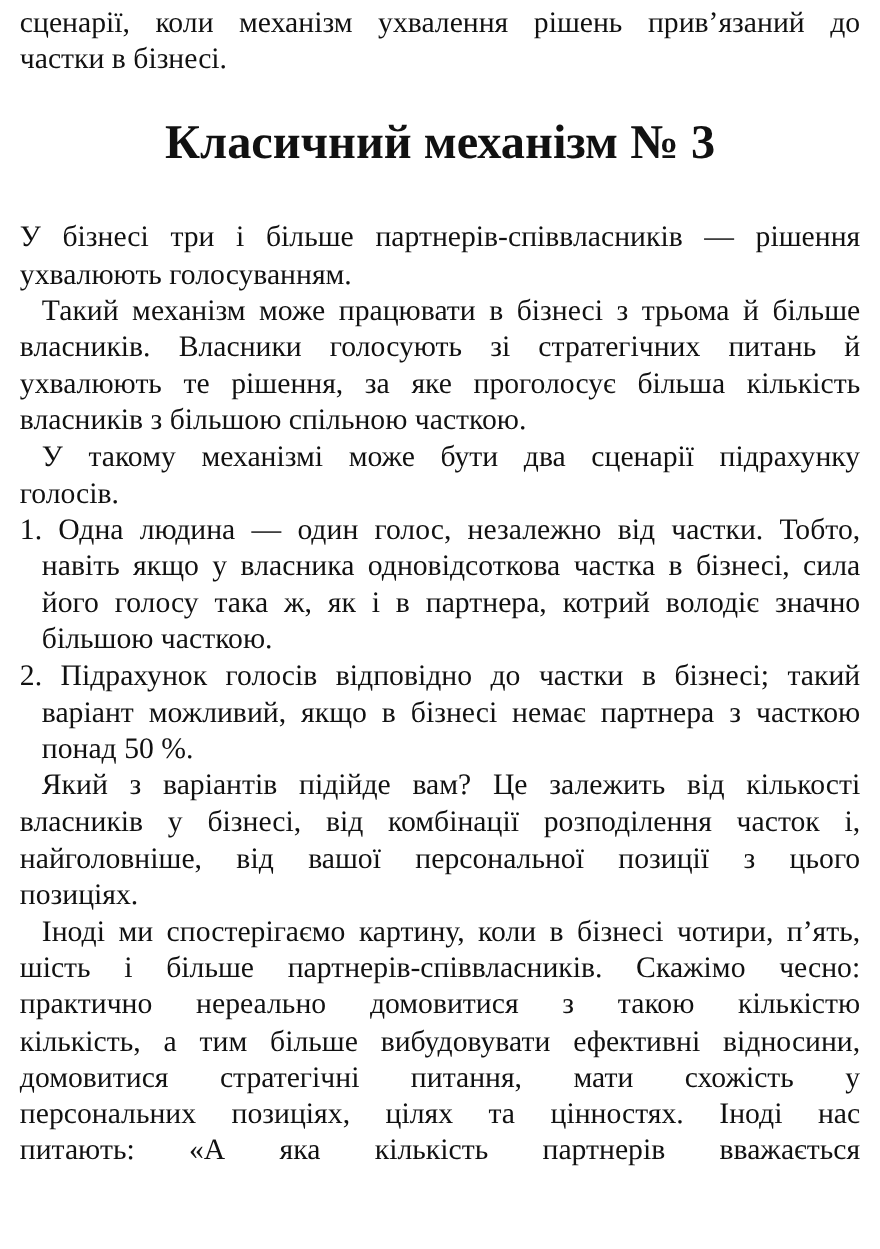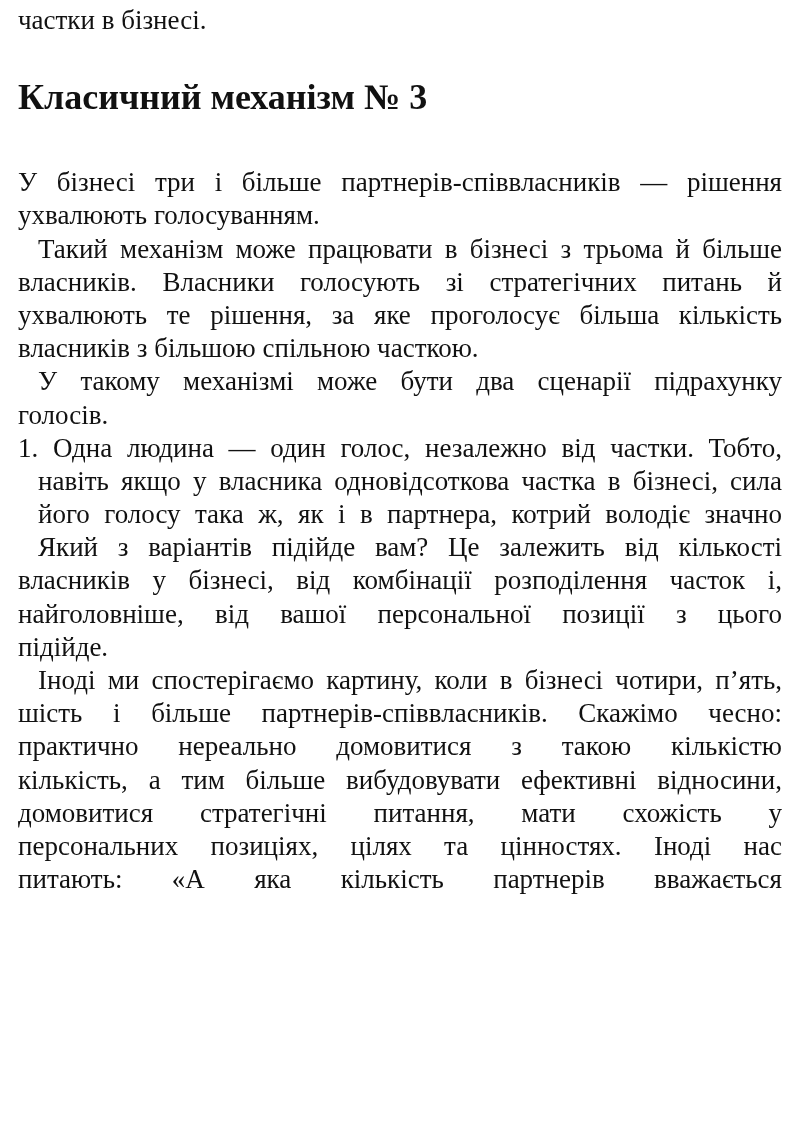--- a/index.html
+++ b/index.html
@@ -20,60 +20,67 @@
     text-align: justify;
     text-align-last: justify;
     height: 33.2px;
     overflow: visible;
   }
   .line.last { text-align-last: left; }
   .indent { padding-left: 20px; }
   .hang { padding-left: 20px; }
   .heading {
     font-weight: bold;
-    font-size: 36px;
-    text-align: left;
+    font-size: 44px;
+    text-align: center;
     margin: 40px 0 49px 0;
     line-height: 40px;
     height: 40px;
   }
   .bold { font-weight: normal; }
 </style>
 </head>
 <body>
 
 <div class="page">
 
+  <span class="line">сценарії, коли механізм ухвалення рішень прив’язаний до</span>
   <span class="line last">частки в бізнесі.</span>
 
   <div class="heading">Класичний механізм № 3</div>
 
   <span class="line bold">У бізнесі три і більше партнерів-співвласників — рішення</span>
   <span class="line bold last">ухвалюють голосуванням.</span>
 
   <span class="line indent">Такий механізм може працювати в бізнесі з трьома й більше</span>
   <span class="line">власників. Власники голосують зі стратегічних питань й</span>
   <span class="line">ухвалюють те рішення, за яке проголосує більша кількість</span>
   <span class="line last">власників з більшою спільною часткою.</span>
 
   <span class="line indent">У такому механізмі може бути два сценарії підрахунку</span>
   <span class="line last">голосів.</span>
 
   <div>
     <div>
       <span class="line">1. Одна людина — один голос, незалежно від частки. Тобто,</span>
       <span class="line hang">навіть якщо у власника одновідсоткова частка в бізнесі, сила</span>
       <span class="line hang">його голосу така ж, як і в партнера, котрий володіє значно</span>
+      <span class="line hang last">більшою часткою.</span>
+    </div>
+    <div>
+      <span class="line">2. Підрахунок голосів відповідно до частки в бізнесі; такий</span>
+      <span class="line hang">варіант можливий, якщо в бізнесі немає партнера з часткою</span>
+      <span class="line hang last">понад 50 %.</span>
     </div>
   </div>
 
   <span class="line indent">Який з варіантів підійде вам? Це залежить від кількості</span>
   <span class="line">власників у бізнесі, від комбінації розподілення часток і,</span>
   <span class="line">найголовніше, від вашої персональної позиції з цього</span>
-  <span class="line last">підійде.</span>
+  <span class="line last">позиціях.</span>
 
   <span class="line indent">Іноді ми спостерігаємо картину, коли в бізнесі чотири, п’ять,</span>
   <span class="line">шість і більше партнерів-співвласників. Скажімо чесно:</span>
   <span class="line">практично нереально домовитися з такою кількістю</span>
   <span class="line">кількість, а тим більше вибудовувати ефективні відносини,</span>
   <span class="line">домовитися стратегічні питання, мати схожість у</span>
   <span class="line">персональних позиціях, цілях та цінностях. Іноді нас</span>
   <span class="line">питають: «А яка кількість партнерів вважається</span>
 
 </div>

